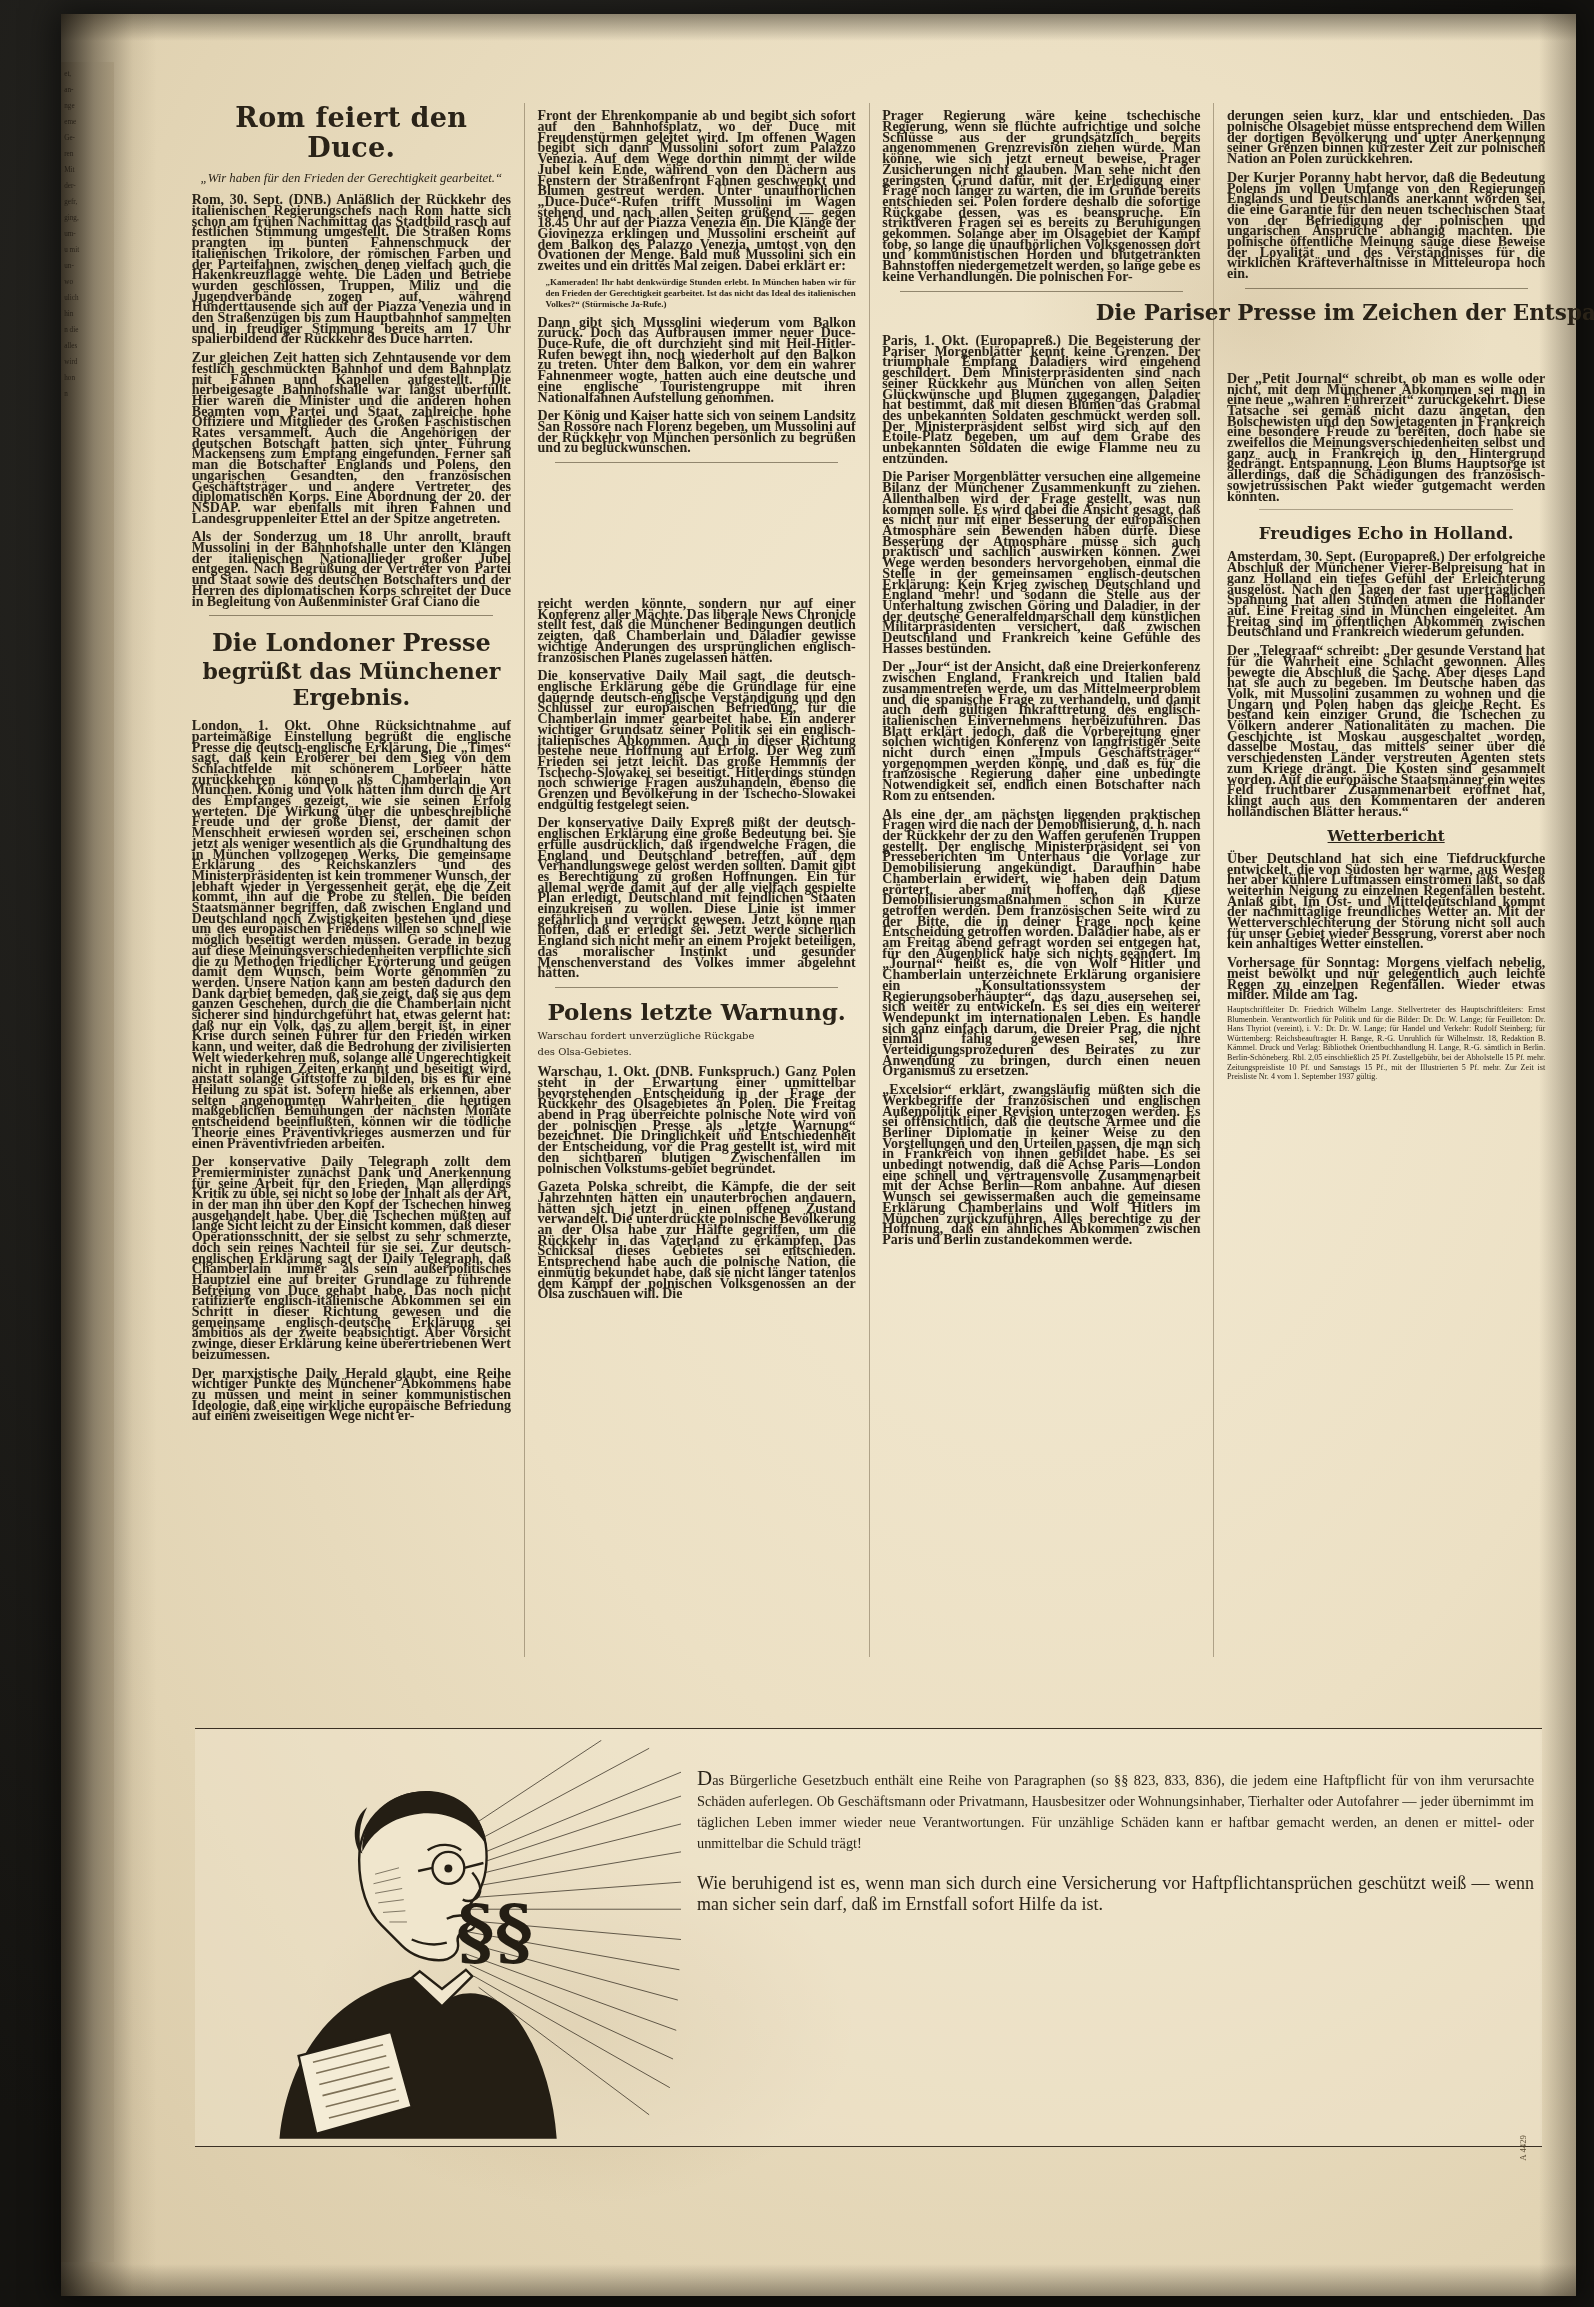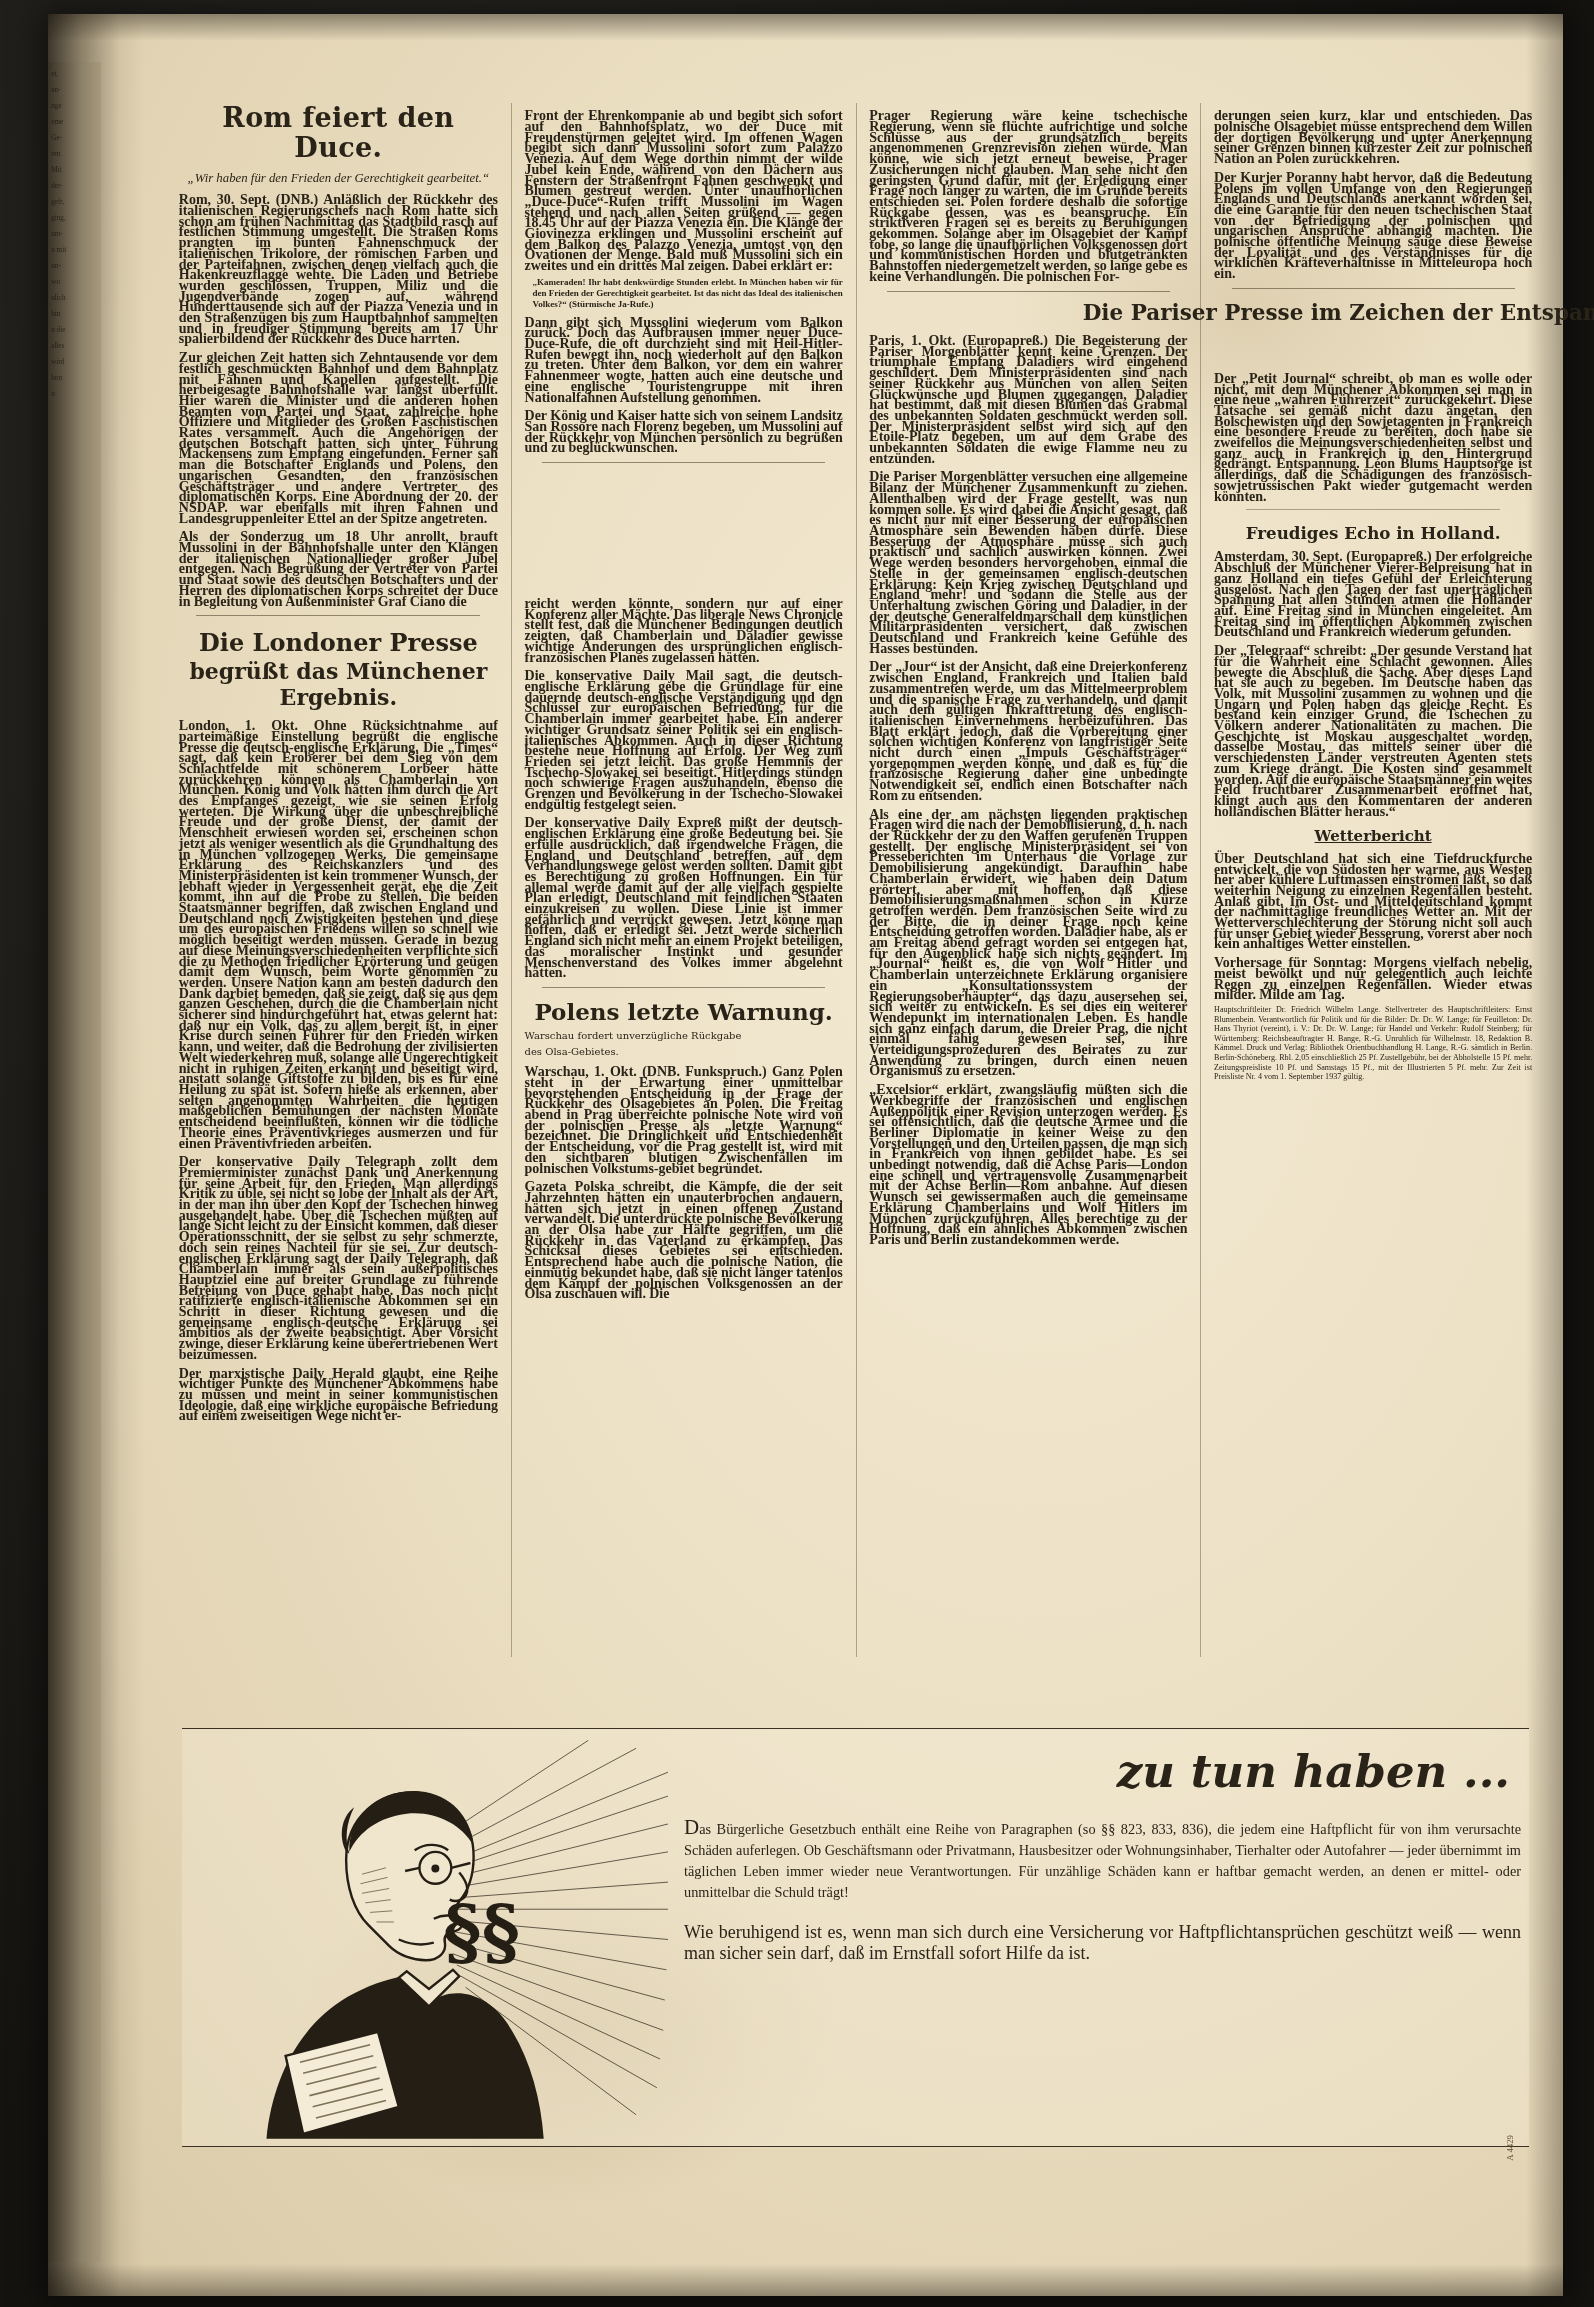--- a/index.html
+++ b/index.html
@@ -15,21 +15,21 @@
 
   
   .scan {
     position: relative;
     width: 1594px; height: 2307px;
     background:
       radial-gradient(ellipse at 30% 20%, #2b2a26 0%, #141310 70%);
   }
   .page {
     position: absolute;
-    left: 48px; top: 14.3px;
+    left: 61px; top: 14.3px;
     width: 1515px; height: 2282px;
     background:
       radial-gradient(ellipse at 65% 40%, #f3ead3 0%, #ece0c4 45%, #e2d4b4 75%, #d8c8a6 100%);
     box-shadow: 0 0 32px 6.4px rgba(0,0,0,0.55);
   }
   
   .gutter {
     position: absolute; left: 0; top: 0;
     width: 96px; height: 100%;
     background: linear-gradient(to right, rgba(20,16,10,0.80) 0%, rgba(40,32,20,0.45) 35%, rgba(90,75,50,0.10) 75%, rgba(0,0,0,0) 100%);
@@ -447,21 +447,20 @@
             <path d="M154 460 L242 438"></path>
               <path d="M158 474 L246 452"></path>
           </g>
 
           <text x="318" y="272" font-family="DejaVu Serif, serif" font-size="92" font-weight="bold" fill="#241e14">§§</text>
         </svg>
       </div>
 
       <div class="ad-text">
         <div class="ad-head">
-          <span class="l2">zu tun haben ...</span>
         </div>
         <p class="ad-body"><span class="cap">D</span><span>as Bürgerliche Gesetzbuch enthält eine Reihe von Paragraphen (so §§ 823, 833, 836), die jedem eine Haftpflicht für von ihm verursachte Schäden auferlegen. Ob Geschäftsmann oder Privatmann, Hausbesitzer oder Wohnungsinhaber, Tierhalter oder Autofahrer — jeder übernimmt im täglichen Leben immer wieder neue Verantwortungen. Für unzählige Schäden kann er haftbar gemacht werden, an denen er mittel- oder unmittelbar die Schuld trägt!</span></p>
         <p class="ad-body2">Wie beruhigend ist es, wenn man sich durch eine Versicherung vor Haftpflichtansprüchen geschützt weiß — wenn man sicher sein darf, daß im Ernstfall sofort Hilfe da ist.</p>
       </div>
 
       <div class="ad-code">A 4429</div>
     </div>
 
   </div>
 </div>

